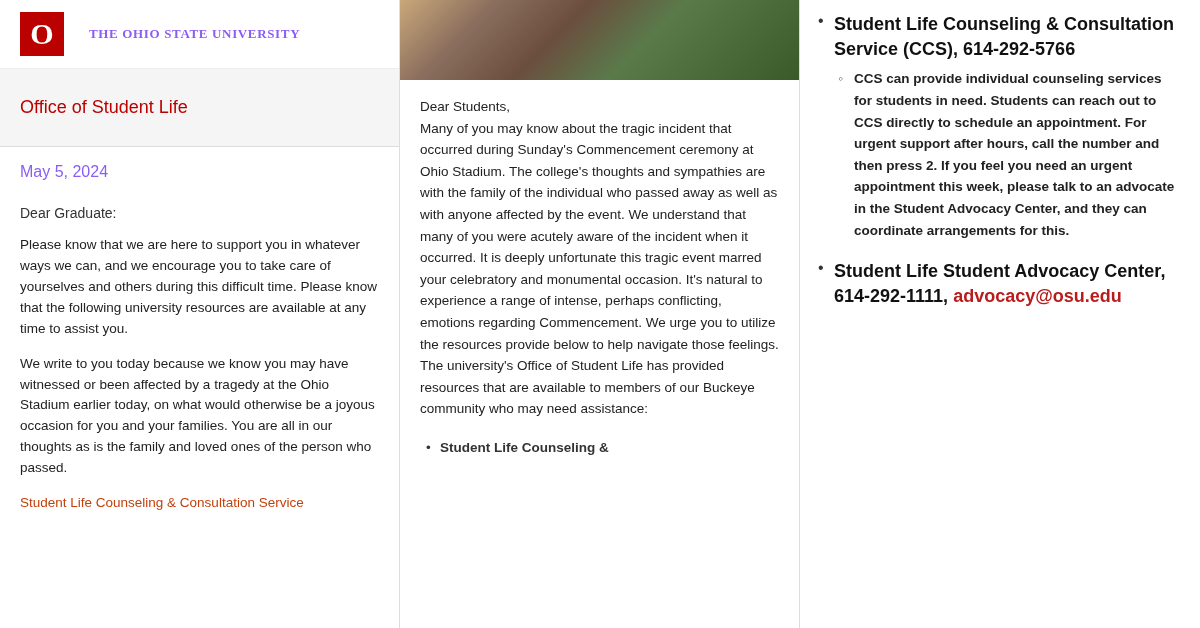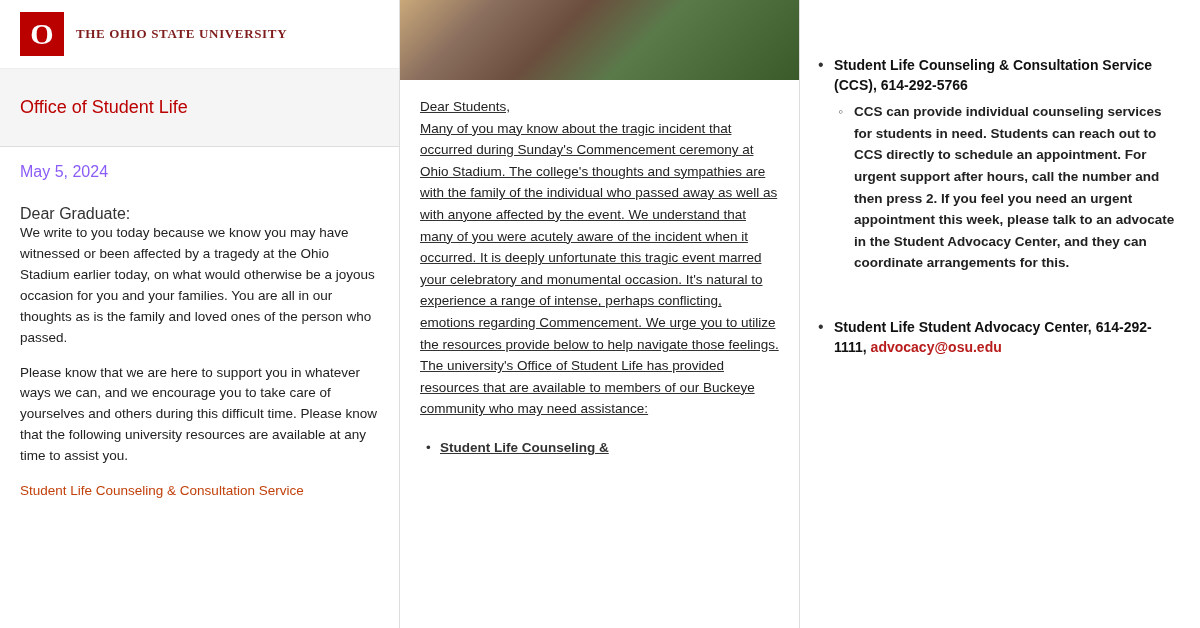--- a/index.html
+++ b/index.html
@@ -37,22 +37,23 @@
       width: 44px;
       height: 44px;
     }
 
     .osu-name {
       font-family: 'Georgia', serif;
       font-size: 13px;
       font-weight: bold;
       text-transform: uppercase;
       letter-spacing: 0.05em;
-      color: #7f1d1d;
+      color: #8b5cf6;
       line-height: 1.3;
+      margin-left: 13px;
     }
 
     .office-bar {
       background: #f5f5f5;
       padding: 28px 20px;
       border-bottom: 1px solid #ddd;
     }
 
     .office-title {
       color: #bb0000;
@@ -66,21 +67,22 @@
       flex: 1;
     }
 
     .date-line {
       font-size: 16px;
       color: #8b5cf6;
       margin-bottom: 24px;
     }
 
     .salutation {
-      font-size: 16px;
+      font-size: 14px;
+      margin-bottom: 14px;
     }
 
     .body-text {
       font-size: 13.5px;
       line-height: 1.55;
       margin-bottom: 14px;
       color: #222;
     }
 
     .resource-heading {
@@ -118,21 +120,20 @@
         #5a7a4a 60%,
         #4a6a3a 80%,
         #3a5a2a 100%
       );
     }
 
     .middle-content {
       padding: 16px 20px;
       overflow-y: auto;
       flex: 1;
-      text-decoration: underline;
     }
 
     .middle-body {
       font-size: 13.5px;
       line-height: 1.6;
       color: #222;
       margin-bottom: 18px;
     }
 
     .resource-list {
@@ -182,27 +183,26 @@
     .right-list > li::before {
       content: "•";
       position: absolute;
       left: 0;
       top: 0;
       font-size: 16px;
       color: #333;
     }
 
     .right-list > li > strong {
-      font-size: 14px;
+      font-size: 18px;
       font-weight: bold;
       color: #111;
       display: block;
       margin-bottom: 6px;
       line-height: 1.4;
-      margin-top: 44px;
     }
 
     .sub-list {
       list-style: none;
       padding: 0;
       font-weight: bold;
     }
 
     .sub-list > li {
       margin-bottom: 10px;
@@ -236,22 +236,22 @@
       <text x="22" y="32" text-anchor="middle" fill="white" font-size="30" font-weight="bold" font-family="Georgia, serif">O</text>
     </svg>
     <div class="osu-name">The Ohio State University</div>
   </div>
   <div class="office-bar">
     <div class="office-title">Office of Student Life</div>
   </div>
   <div class="left-content">
     <div class="date-line">May 5, 2024</div>
     <div class="salutation">Dear Graduate:</div>
+    <p class="body-text">Please know that we are here to support you in whatever ways we can, and we encourage you to take care of yourselves and others during this difficult time.  Please know that the following university resources are available at any time to assist you.</p>
     <p class="body-text">We write to you today because we know you may have witnessed or been affected by a tragedy at the Ohio Stadium earlier today, on what would otherwise be a joyous occasion for you and your families.  You are all in our thoughts as is the family and loved ones of the person who passed.</p>
-    <p class="body-text">Please know that we are here to support you in whatever ways we can, and we encourage you to take care of yourselves and others during this difficult time.  Please know that the following university resources are available at any time to assist you.</p>
     <p class="resource-heading">Student Life Counseling &amp; Consultation Service</p>
   </div>
 </div>
 
 <div class="middle-panel">
   <div class="middle-image">
     <div class="building-img"></div>
   </div>
   <div class="middle-content">
     <p class="middle-body">Dear Students,<br>

